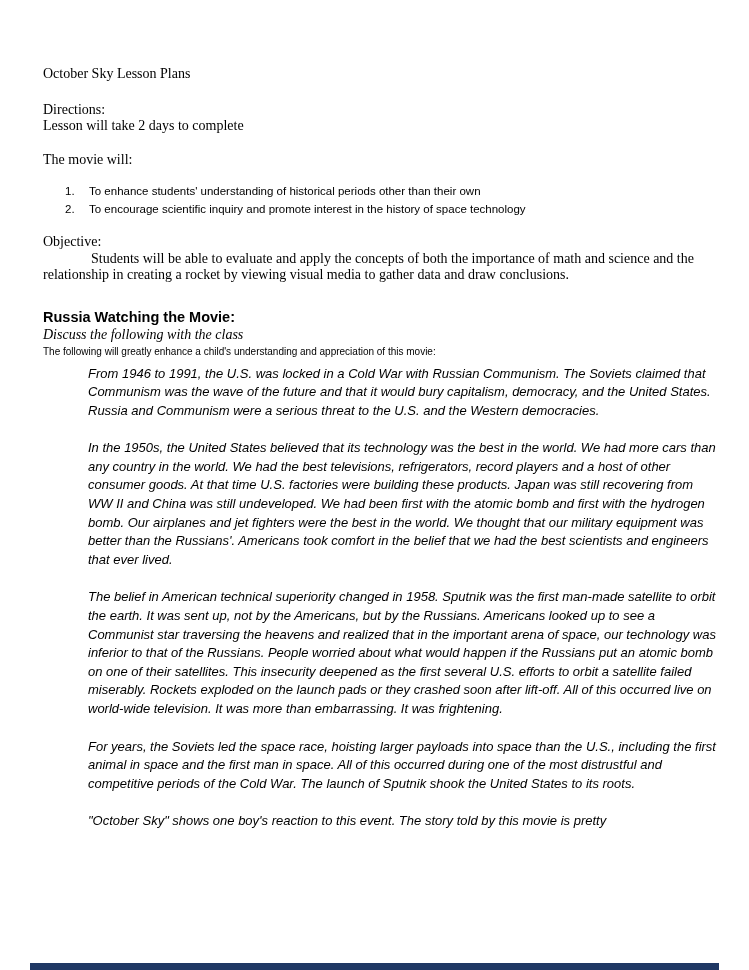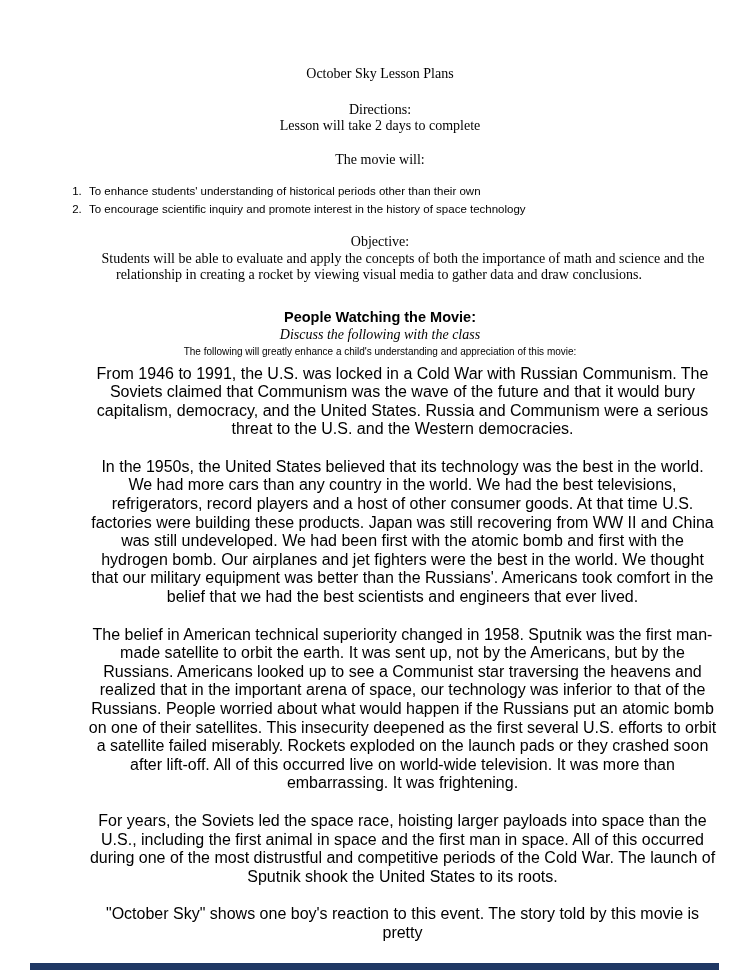--- a/index.html
+++ b/index.html
@@ -8,21 +8,20 @@
     width: 749px;
     height: 970px;
     background: #ffffff;
     color: #000000;
     font-family: "Liberation Serif", serif;
     position: relative;
     overflow: hidden;
   }
   .page {
     padding: 66px 32px 0 43px;
-    text-align: center;
   }
   .serif-line {
     font-family: "Liberation Serif", serif;
     font-size: 14px;
     line-height: 16.5px;
   }
   .doc-title {
     font-family: "Liberation Serif", serif;
     font-size: 14px;
     line-height: 16.5px;
@@ -64,24 +63,25 @@
     font-style: italic;
   }
   .bw-intro {
     font-family: Liberation Sans, sans-serif;
     font-size: 10px;
     line-height: 17px;
     margin-bottom: 5px;
   }
   .body-paragraph {
     font-family: "Liberation Sans", sans-serif;
-    font-size: 16px;
+    font-size: 13px;
     line-height: 18.6px;
     margin: 0 0 19px 45px;
     max-width: 630px;
+    font-style: italic;
   }
   .page-bottom-bar {
     position: absolute;
     left: 30px;
     right: 30px;
     bottom: 0;
     height: 7px;
   }
 </style>
 </head>
@@ -107,21 +107,21 @@
       <span class="li-num">2.</span>
       <span>To encourage scientific inquiry and promote interest in the history of space technology</span>
     </li>
   </ol>
 
   <div class="objective-block">
     <div class="serif-line">Objective:</div>
     <div class="objective-text">Students will be able to evaluate and apply the concepts of both the importance of math and science and the relationship in creating a rocket by viewing visual media to gather data and draw conclusions.</div>
   </div>
 
-  <div class="bw-heading">People Watching the Movie:</div>
+  <div class="bw-heading">Russia Watching the Movie:</div>
   <div class="bw-subheading">Discuss the following with the class</div>
   <div class="bw-intro">The following will greatly enhance a child's understanding and appreciation of this movie:</div>
 
   <div class="body-paragraph">From 1946 to 1991, the U.S. was locked in a Cold War with Russian Communism. The Soviets claimed that Communism was the wave of the future and that it would bury capitalism, democracy, and the United States. Russia and Communism were a serious threat to the U.S. and the Western democracies.</div>
   <div class="body-paragraph">In the 1950s, the United States believed that its technology was the best in the world. We had more cars than any country in the world. We had the best televisions, refrigerators, record players and a host of other consumer goods. At that time U.S. factories were building these products. Japan was still recovering from WW II and China was still undeveloped. We had been first with the atomic bomb and first with the hydrogen bomb. Our airplanes and jet fighters were the best in the world. We thought that our military equipment was better than the Russians'. Americans took comfort in the belief that we had the best scientists and engineers that ever lived.</div>
   <div class="body-paragraph">The belief in American technical superiority changed in 1958. Sputnik was the first man-made satellite to orbit the earth. It was sent up, not by the Americans, but by the Russians. Americans looked up to see a Communist star traversing the heavens and realized that in the important arena of space, our technology was inferior to that of the Russians. People worried about what would happen if the Russians put an atomic bomb on one of their satellites. This insecurity deepened as the first several U.S. efforts to orbit a satellite failed miserably. Rockets exploded on the launch pads or they crashed soon after lift-off. All of this occurred live on world-wide television. It was more than embarrassing. It was frightening.</div>
   <div class="body-paragraph">For years, the Soviets led the space race, hoisting larger payloads into space than the U.S., including the first animal in space and the first man in space. All of this occurred during one of the most distrustful and competitive periods of the Cold War. The launch of Sputnik shook the United States to its roots.</div>
   <div class="body-paragraph">"October Sky" shows one boy's reaction to this event. The story told by this movie is pretty</div>
 
 </div>

